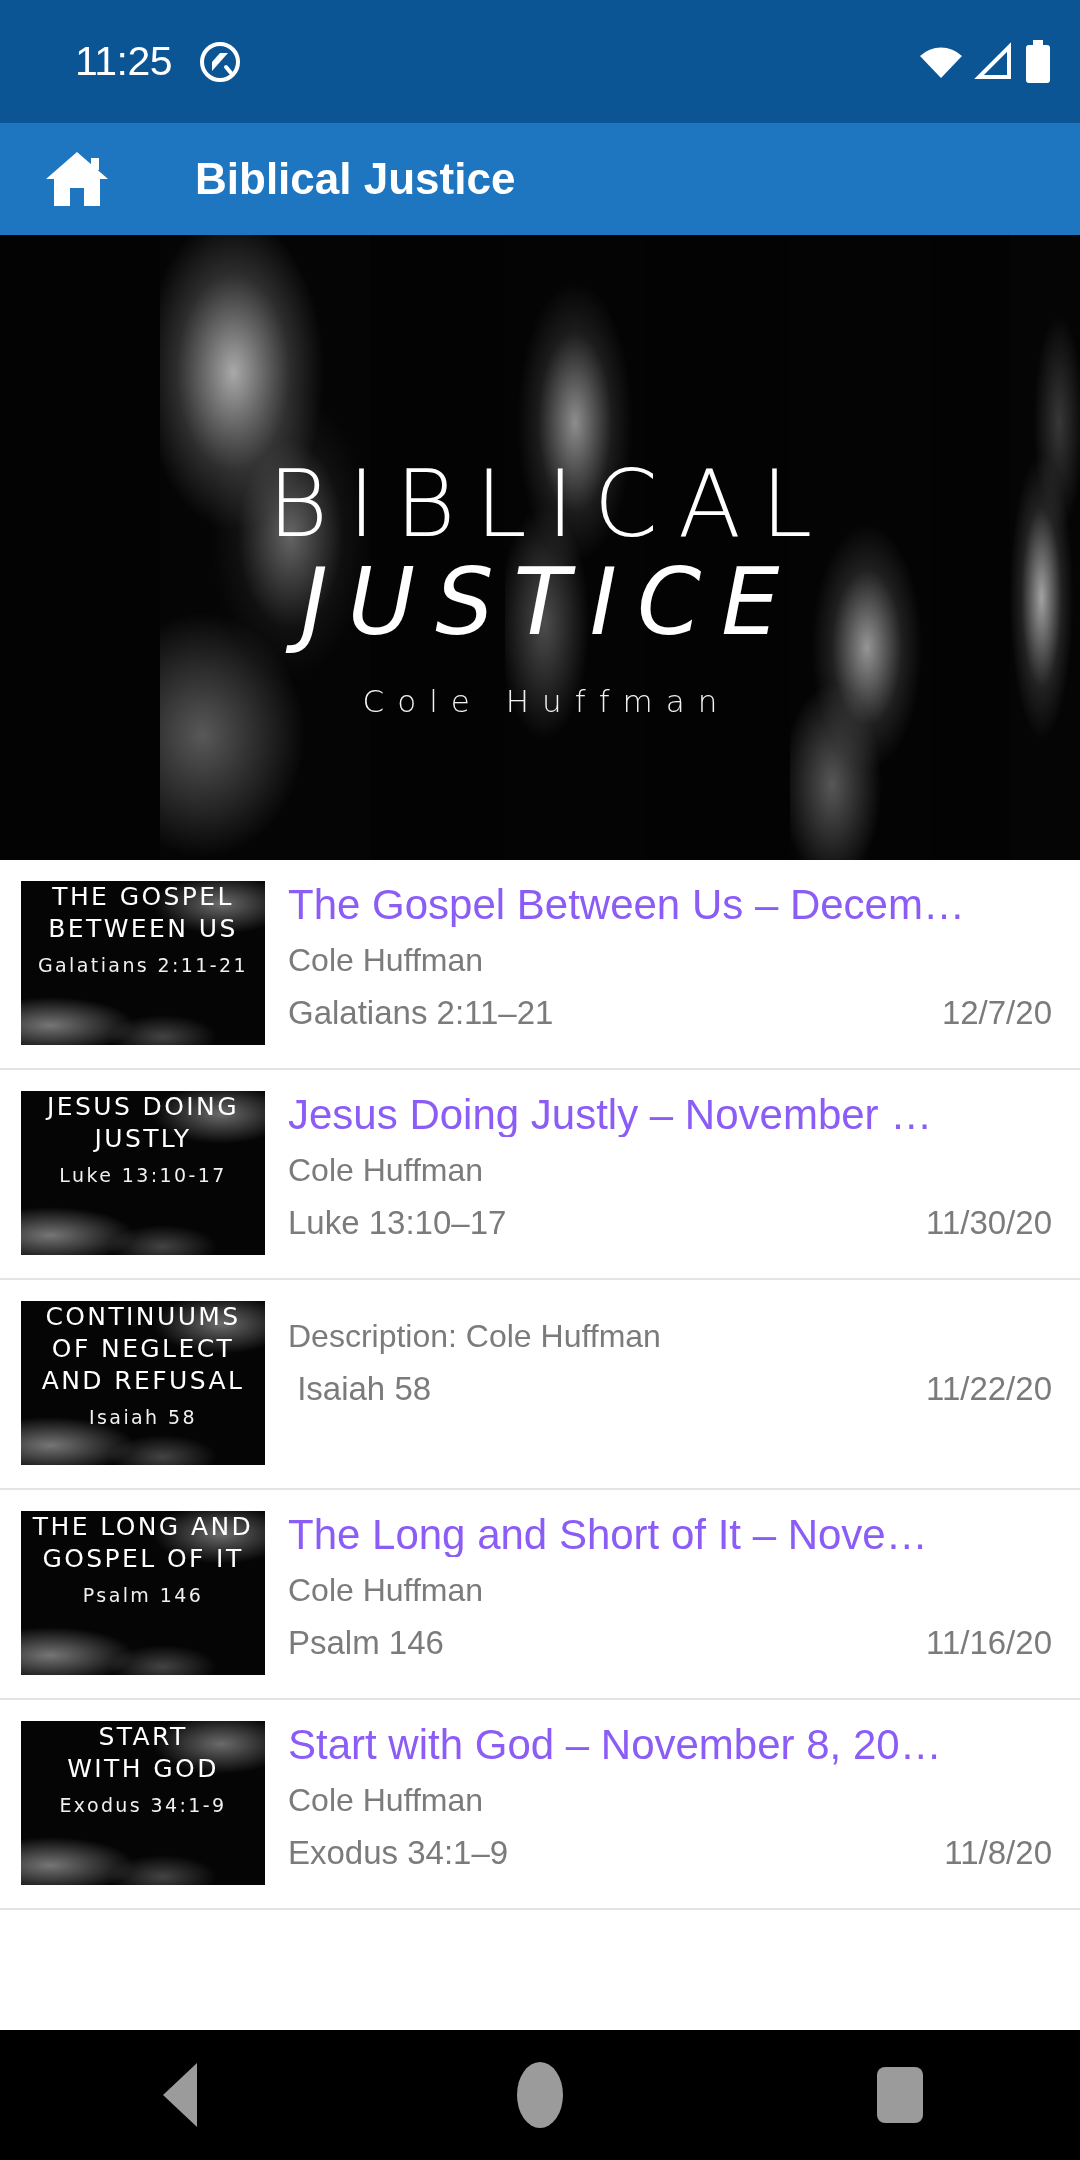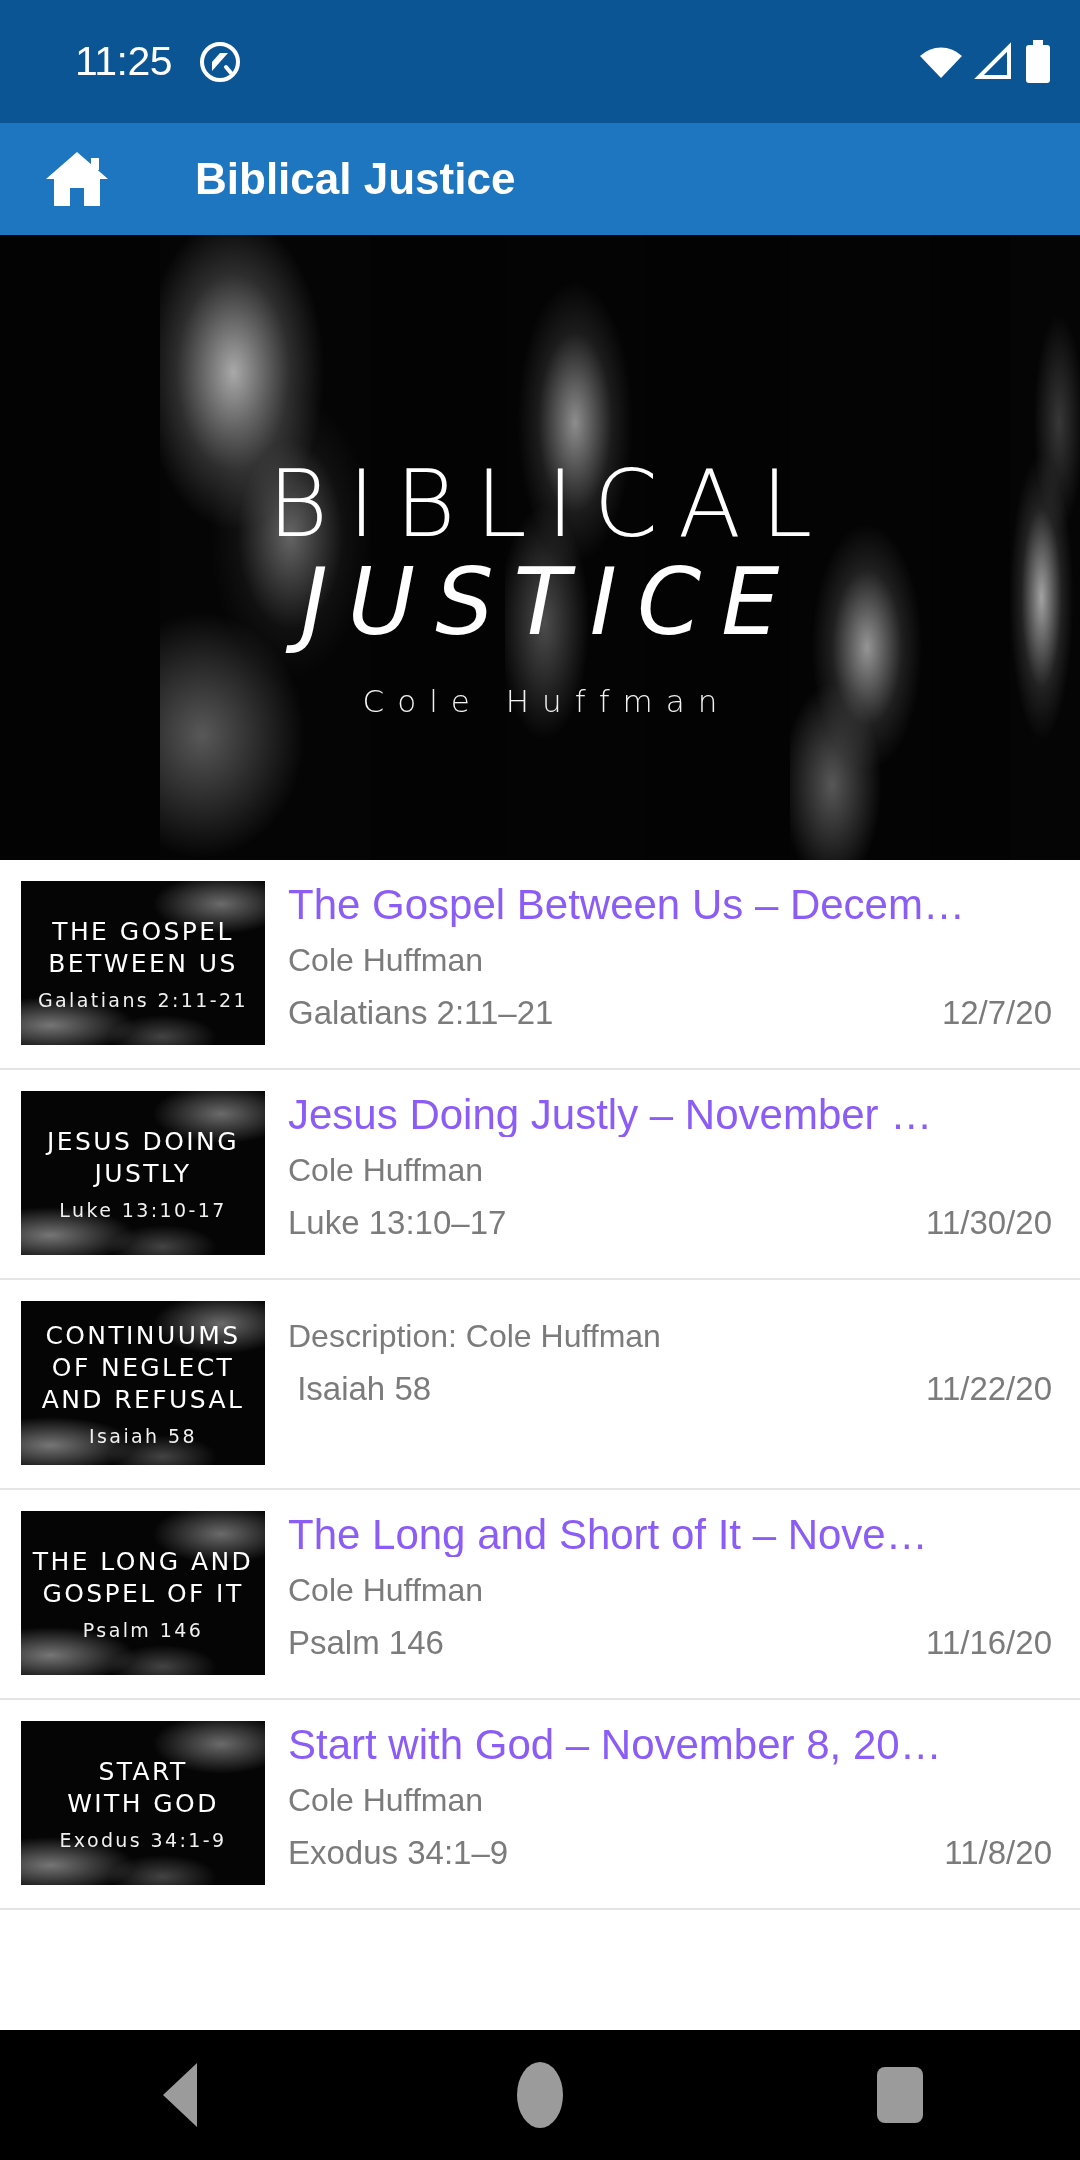--- a/index.html
+++ b/index.html
@@ -124,21 +124,21 @@
     border-bottom: 2px solid #e4e4e4;
     background: #ffffff;
   }
   .thumb {
     position: relative;
     width: 244px; height: 164px;
     flex: 0 0 auto;
     background: #050505;
     overflow: hidden;
     display: flex; flex-direction: column;
-    align-items: center; justify-content: center;
+    align-items: center; 
   }
   .thumb-bg { position: absolute; inset: 0; }
   .thumb-bg.a {
     background:
       radial-gradient(ellipse 40% 26% at 82% 14%, rgba(190,190,190,0.55) 0%, rgba(0,0,0,0) 70%),
       radial-gradient(ellipse 48% 24% at 12% 88%, rgba(210,210,210,0.55) 0%, rgba(0,0,0,0) 72%),
       radial-gradient(ellipse 30% 18% at 58% 95%, rgba(160,160,160,0.4) 0%, rgba(0,0,0,0) 74%),
       #050505;
   }
   .thumb-text {

